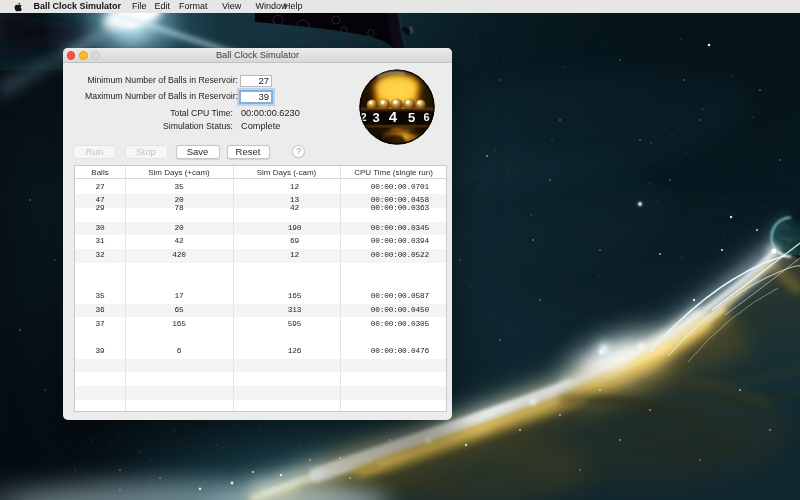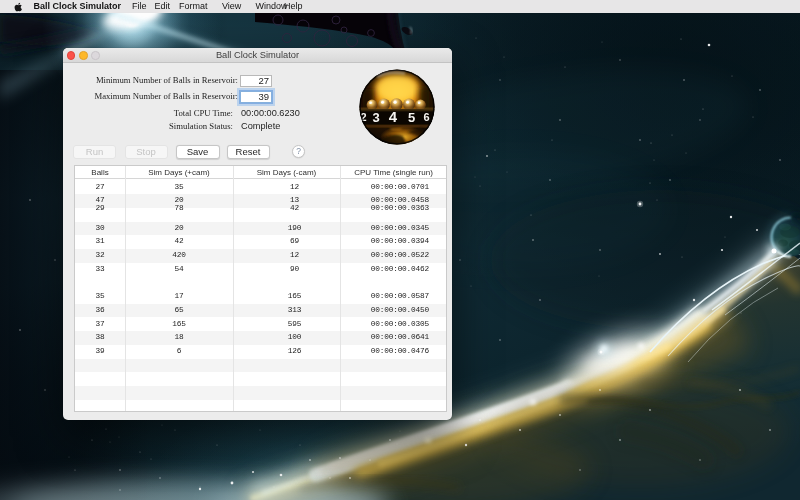--- a/index.html
+++ b/index.html
@@ -17,21 +17,21 @@
   #titlebar{position:absolute;left:0;top:0;width:389px;height:14px;
     background:linear-gradient(#eaeaea,#d8d8d8);border-bottom:1px solid #c3c3c3;
     border-radius:5px 5px 0 0;}
   .tl{position:absolute;top:3.2px;width:6.5px;height:6.5px;border-radius:50%;}
   #tl-red{left:3.8px;background:#fb5249;border:0.5px solid #e0443c;}
   #tl-yel{left:16.1px;background:#fdb829;border:0.5px solid #e2a12b;}
   #tl-grn{left:28.4px;background:#dcd8dc;border:0.5px solid #c8c4c8;}
   #wtitle{position:absolute;left:0;top:0;width:100%;text-align:center;font-size:9.3px;
     line-height:14px;color:#404040;}
   .lbl{position:absolute;right:214px;text-align:right;font-size:8.7px;color:#1d1d1d;
-    white-space:nowrap;font-family:Liberation Serif, serif;}
+    white-space:nowrap;}
   .val{position:absolute;left:178px;font-size:9.2px;color:#1d1d1d;white-space:nowrap;}
   .inp{position:absolute;left:177px;width:26px;height:10px;background:#fff;
     border:0.5px solid #b9b9b9;font-size:9.5px;text-align:right;padding:0 2px;
     line-height:10px;color:#1d1d1d;}
   .btn{position:absolute;height:12px;border-radius:3px;background:#fff;
     border:0.5px solid #c6c6c6;font-size:9.5px;text-align:center;line-height:12px;
     color:#282828;box-shadow:0 0.5px 1px rgba(0,0,0,0.12);}
   .btn.dis{background:#f6f6f6;border-color:#e4e4e4;color:#c4c4c4;box-shadow:none;}
   
   #tbl{position:absolute;left:11px;top:117px;width:371px;height:245px;background:#fff;
@@ -465,49 +465,37 @@
           <span class="c2">42</span>
           <span class="c3">69</span>
           <span class="c4">00:00:00.0394</span>
         </div>
       <div class="row g" style="top:83.0px;">
           <span class="c1">32</span>
           <span class="c2">420</span>
           <span class="c3">12</span>
           <span class="c4">00:00:00.0522</span>
         </div>
-      <div class="row" style="top:96.7px;">
-          <span class="c1">33</span>
-          <span class="c2">54</span>
-          <span class="c3">90</span>
-          <span class="c4">00:00:00.0462</span>
-        </div>
       <div class="row" style="top:124.1px;">
           <span class="c1">35</span>
           <span class="c2">17</span>
           <span class="c3">165</span>
           <span class="c4">00:00:00.0587</span>
         </div>
       <div class="row g" style="top:137.8px;">
           <span class="c1">36</span>
           <span class="c2">65</span>
           <span class="c3">313</span>
           <span class="c4">00:00:00.0450</span>
         </div>
       <div class="row" style="top:151.5px;">
           <span class="c1">37</span>
           <span class="c2">165</span>
           <span class="c3">595</span>
           <span class="c4">00:00:00.0305</span>
-        </div>
-      <div class="row g" style="top:165.2px;">
-          <span class="c1">38</span>
-          <span class="c2">18</span>
-          <span class="c3">100</span>
-          <span class="c4">00:00:00.0641</span>
         </div>
       <div class="row" style="top:178.9px;">
           <span class="c1">39</span>
           <span class="c2">6</span>
           <span class="c3">126</span>
           <span class="c4">00:00:00.0476</span>
         </div>
       <div class="row g" style="top:192.6px;"></div>
       <div class="row" style="top:206.3px;"></div>
       <div class="row g" style="top:220.0px;"></div>

